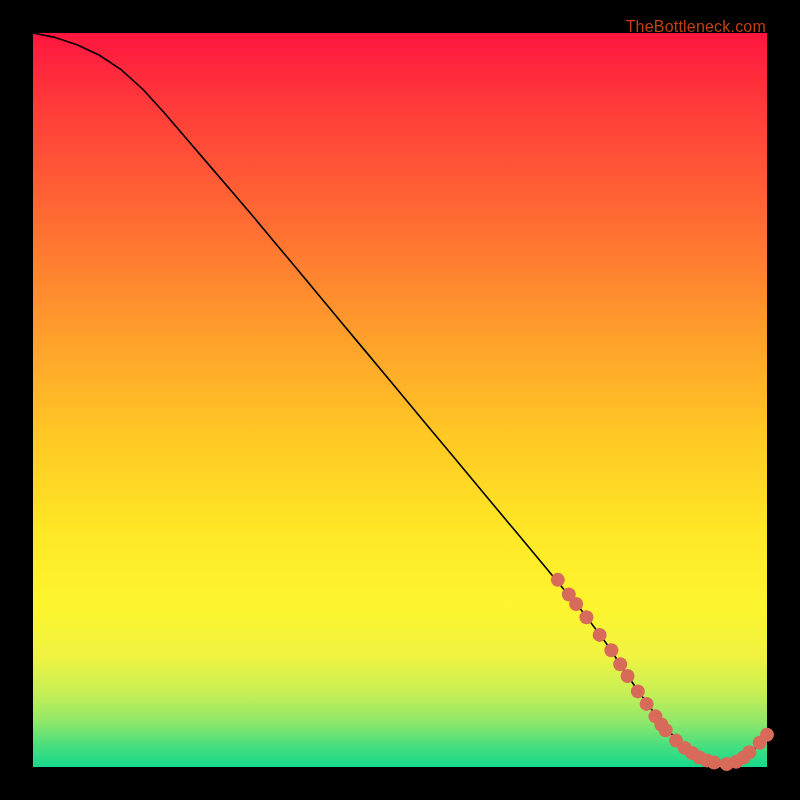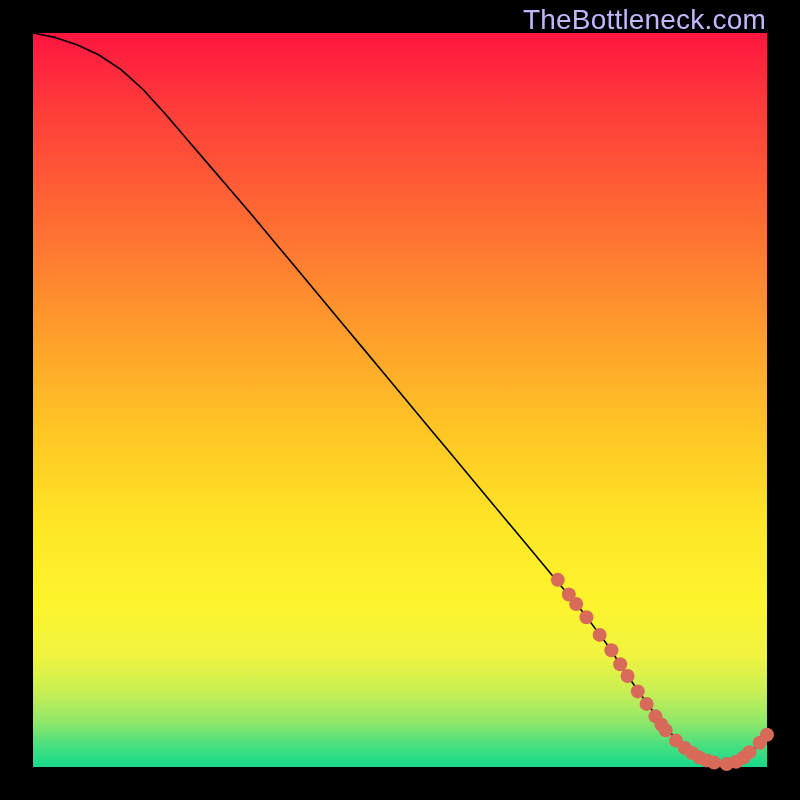--- a/index.html
+++ b/index.html
@@ -35,24 +35,24 @@
       #fdf52d 78%,
       #eff341 85%,
       #c5ef55 90%,
       #8de76a 94%,
       #4adf7e 97%,
       #16d98b 100%
     );
   }
   .watermark {
     position: absolute;
-    top: 4px;
+    top: 18px;
     right: 34px;
-    color: #c4b5fd;
-    font-size: 28px;
+    color: #c2410c;
+    font-size: 16px;
     letter-spacing: 0.2px;
     font-weight: 500;
   }
   svg.overlay {
     position: absolute;
     left: 33px;
     top: 33px;
     width: 734px;
     height: 734px;
     overflow: visible;

